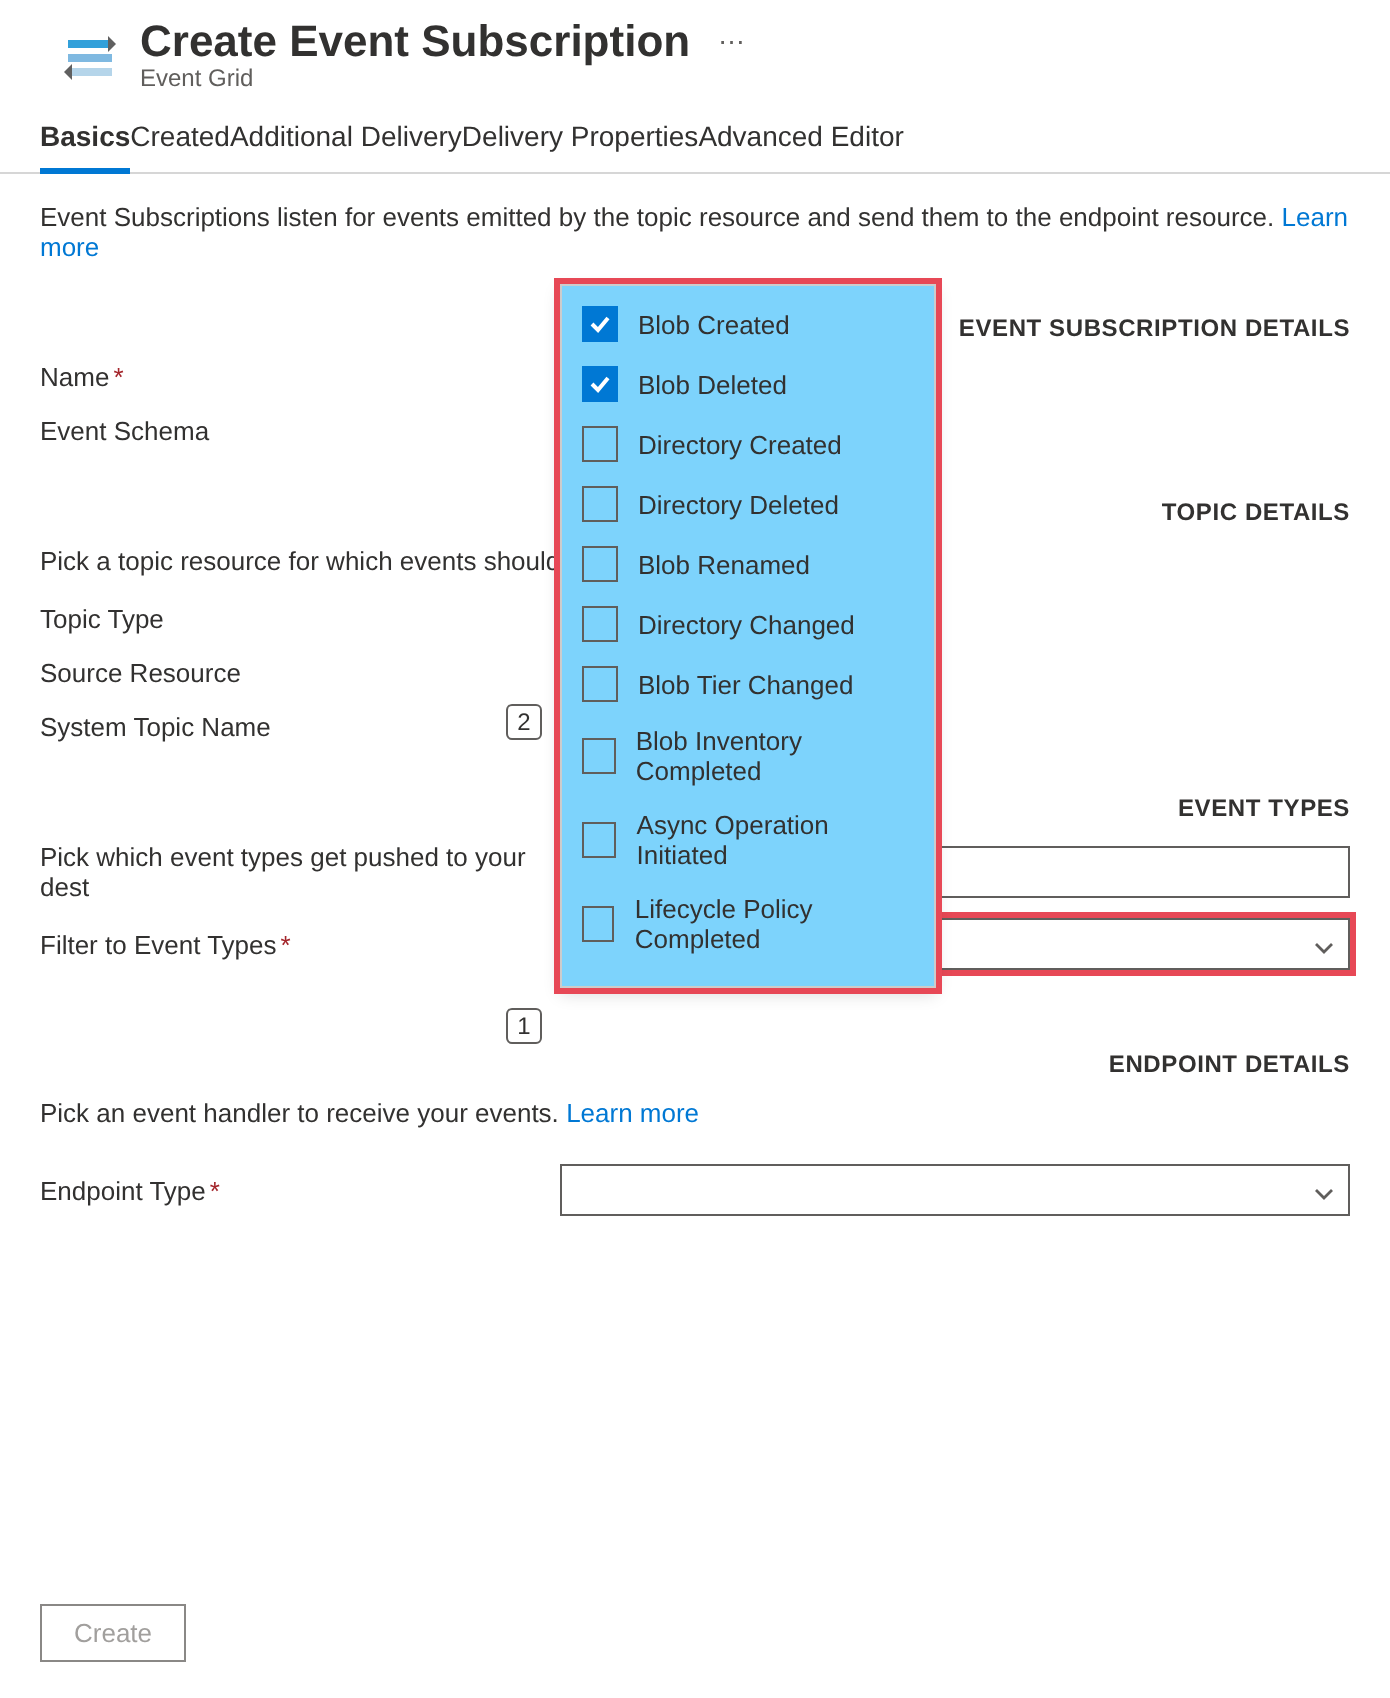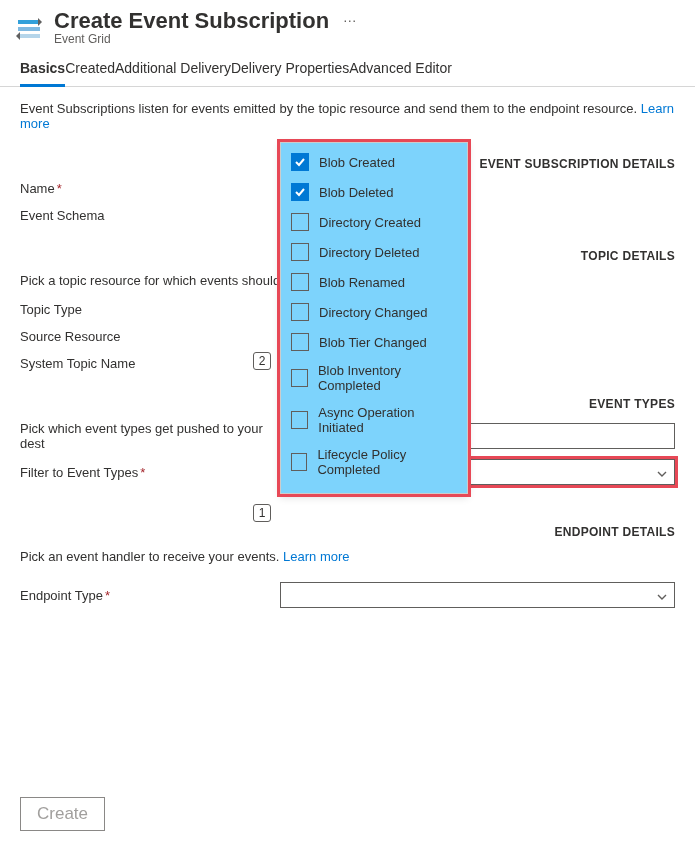--- a/index.html
+++ b/index.html
@@ -12,21 +12,21 @@
       background: #ffffff;
       width: 695px;
       height: 849px;
       position: relative;
       color: #323130;
       font-size: 13px;
     }
     .header {
       display: flex;
       align-items: center;
-      padding: 8px 20px 4px 16px;
+      padding: 8px 20px 4px 32px;
       gap: 12px;
     }
     .service-icon {
       width: 26px;
       height: 26px;
       margin-top: 4px;
     }
     .title-block {
       flex: 1;
     }
@@ -180,21 +180,21 @@
     .footer {
       position: absolute;
       bottom: 18px;
       left: 20px;
     }
     .create-btn {
       border: 1px solid #8a8886;
       background: #fff;
       color: #a19f9d;
       padding: 6px 16px;
-      font-size: 17px;
+      font-size: 13px;
       cursor: default;
     }
   </style>
 </head>
 <body>
 
 <div class="header">
   <div class="service-icon">
     <svg viewBox="0 0 26 26" width="26" height="26">
       <rect x="2" y="4" width="22" height="4" fill="#32a0da"></rect>

